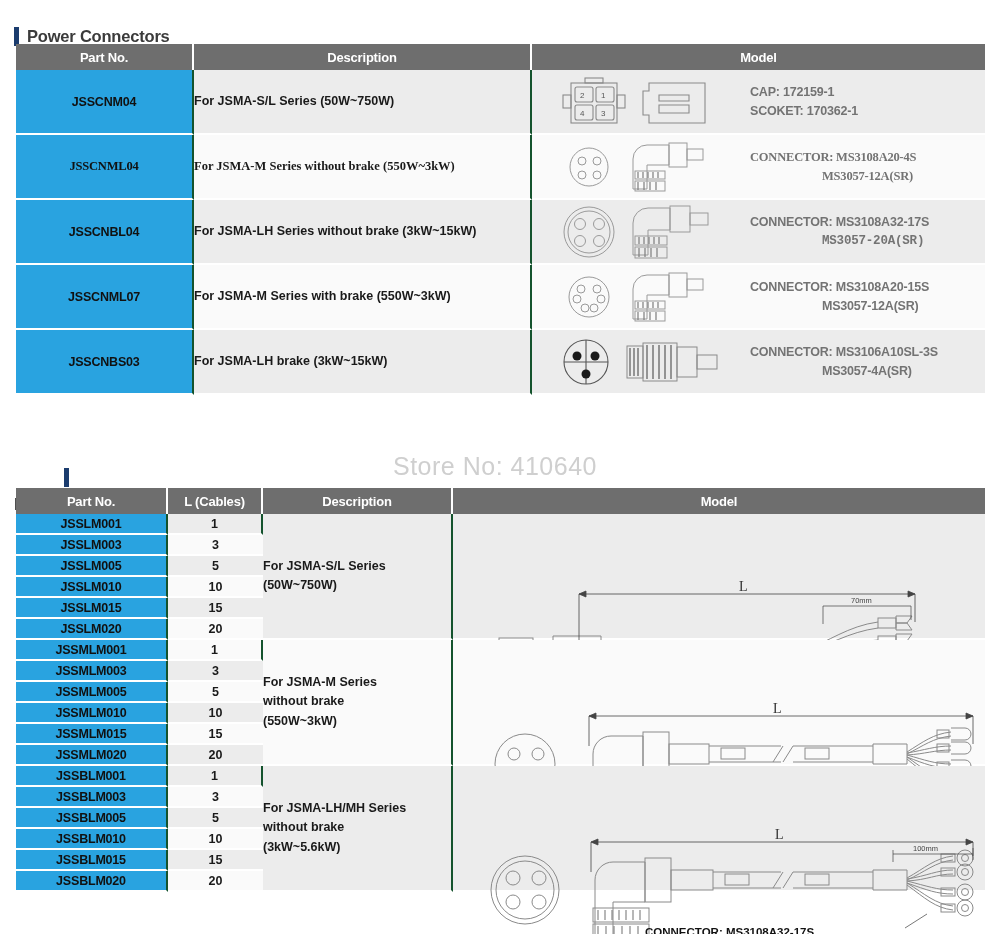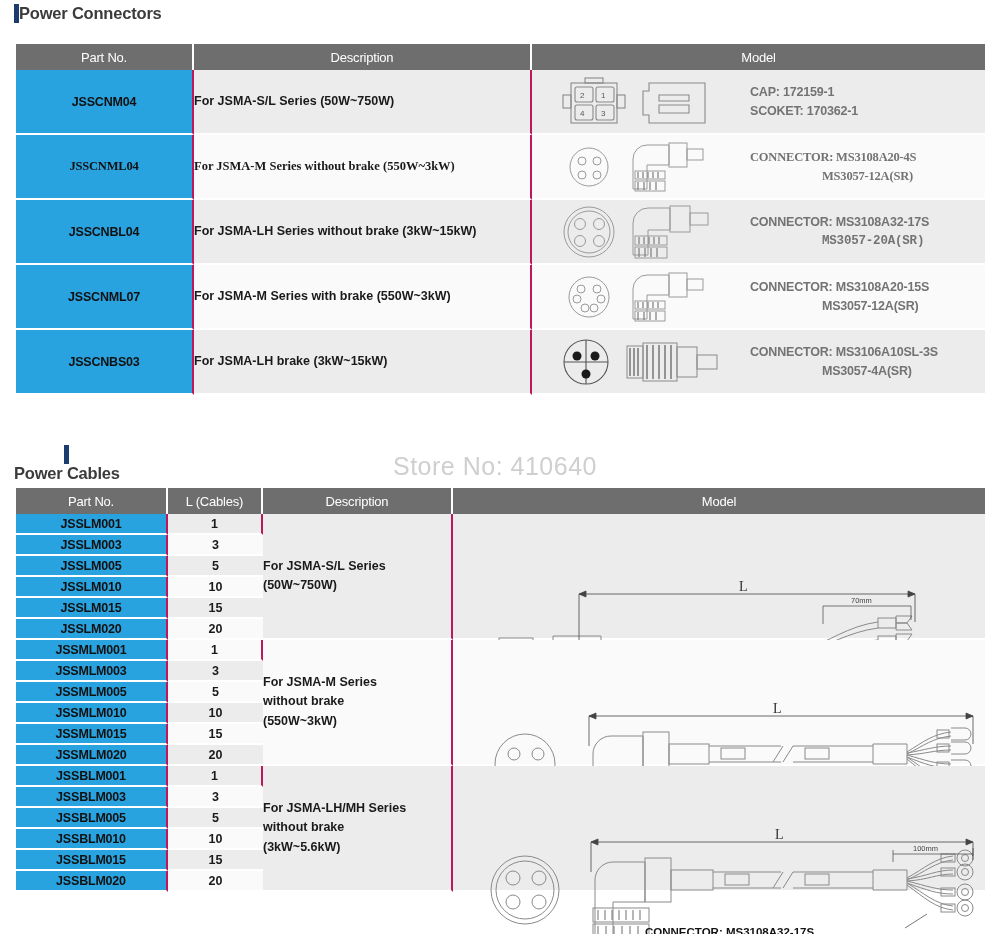--- a/index.html
+++ b/index.html
@@ -13,21 +13,23 @@
     width: 1000px;
     height: 934px;
     overflow: hidden;
     background: #fff;
   }
 
   
   .section-head {
     display: flex;
     align-items: center;
+    gap: 8px;
     padding-left: 14px;
+    margin-top: 23px;
   }
   .accent-bar {
     width: 5px;
     height: 19px;
     background: #1b3c6e;
     flex: 0 0 auto;
   }
   .section-title {
     font-size: 16.5px;
     font-weight: bold;
@@ -55,33 +57,33 @@
     position: absolute;
     left: 16px;
     border-collapse: separate;
     border-spacing: 0;
     table-layout: fixed;
   }
   .tbl th {
     background: #6e6e6e;
     color: #ffffff;
     font-size: 13px;
-    font-weight: normal;
+    font-weight: bold;
     text-align: center;
     height: 26px;
     padding: 0;
     border-right: 2px solid #ffffff;
     letter-spacing: -0.2px;
   }
   .tbl th:last-child { border-right: none; }
   .tbl td {
     padding: 0;
     vertical-align: middle;
     border-bottom: 2px solid #ffffff;
-    border-right: 2px solid #be185d;
+    border-right: 2px solid #14532d;
   }
   .tbl td:last-child { border-right: none; }
 
   .cell-part {
     background: #29a3e0;
     color: #111111;
     font-size: 12.5px;
     font-weight: bold;
     text-align: center;
     letter-spacing: -0.2px;

